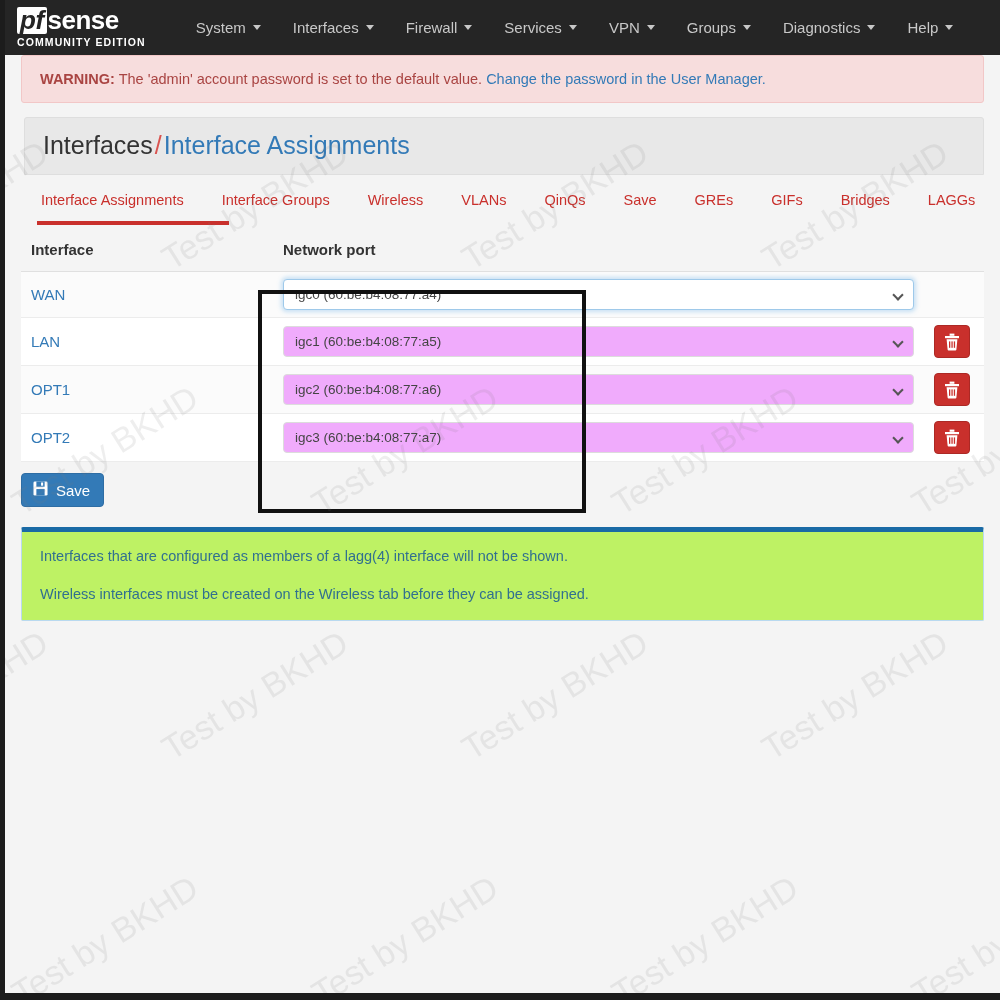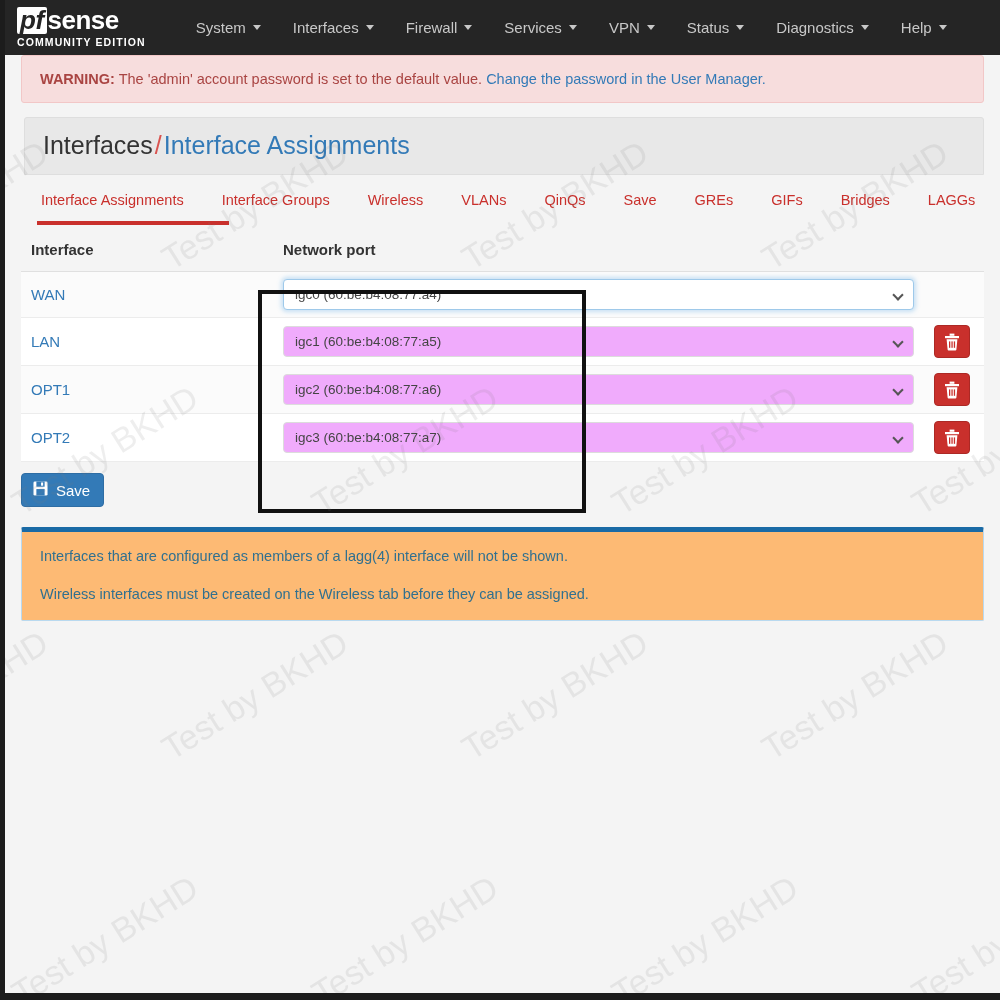--- a/index.html
+++ b/index.html
@@ -180,21 +180,21 @@
     color: #ffffff;
     font-size: 15px;
     padding: 7px 13px 7px 11px;
     cursor: pointer;
   }
   .btn-save .svgicon { margin-right: 8px; }
 
   
   .infobox {
     margin: 20px 16px 0 16px;
-    background: #fdba74;
+    background: #bef264;
     border: 1px solid #b9d9ef;
     border-top: 5px solid #1a6aa5;
     border-radius: 2px;
     padding: 16px 18px 18px 18px;
     color: #31708f;
     font-size: 14.5px;
   }
   .infobox p { margin: 0 0 22px 0; }
   .infobox p:last-child { margin-bottom: 0; }
 
@@ -261,21 +261,21 @@
       </div>
       <div class="nav-item">
         <span>Services</span>
         <span class="caret"></span>
       </div>
       <div class="nav-item">
         <span>VPN</span>
         <span class="caret"></span>
       </div>
       <div class="nav-item">
-        <span>Status</span>
+        <span>Groups</span>
         <span class="caret"></span>
       </div>
       <div class="nav-item">
         <span>Diagnostics</span>
         <span class="caret"></span>
       </div>
       <div class="nav-item">
         <span>Help</span>
         <span class="caret"></span>
       </div>

